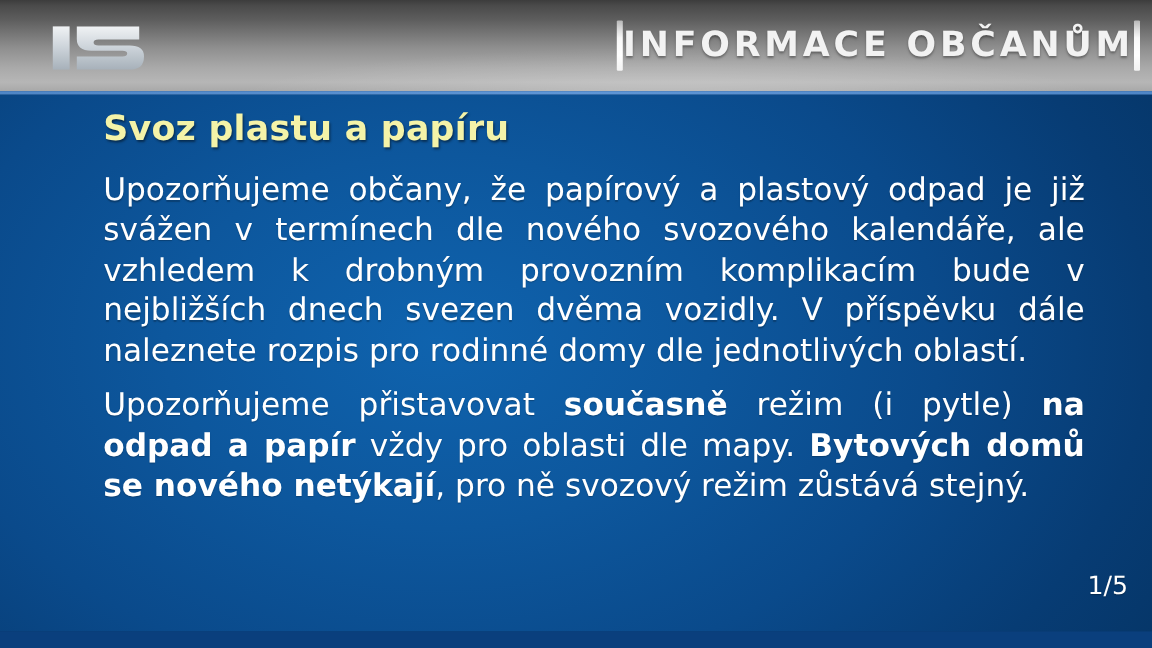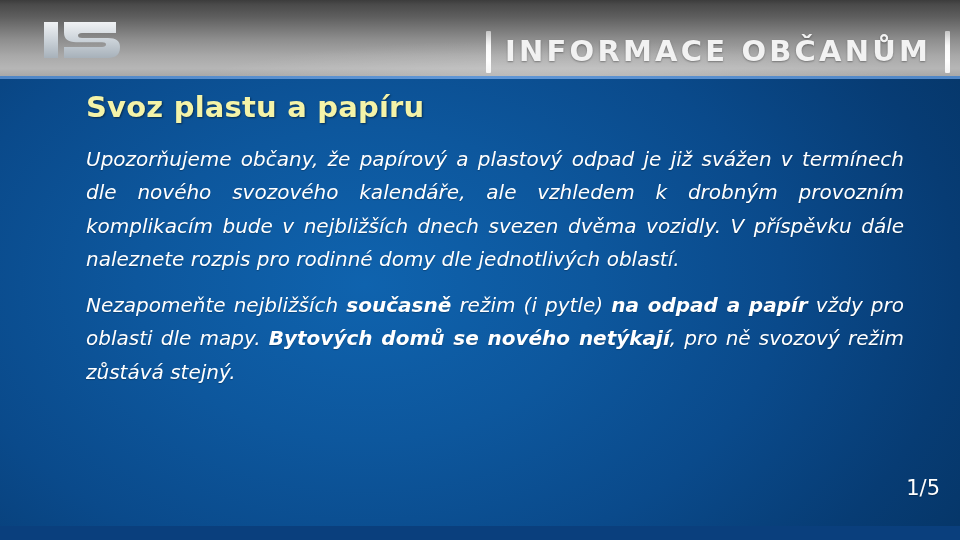--- a/index.html
+++ b/index.html
@@ -54,25 +54,24 @@
     left: 42px;
     top: 20px;
     width: 92px;
     height: 40px;
   }
 
   
   .header-title-group {
     position: absolute;
     right: 10px;
-    top: 28px;
+    top: 14px;
     height: 48px;
     display: flex;
     align-items: center;
-    gap: 14px;
   }
   .vbar {
     width: 5px;
     height: 42px;
     background: linear-gradient(to bottom,
       rgba(255,255,255,0.55) 0%,
       rgba(255,255,255,0.95) 35%,
       rgba(255,255,255,1) 70%,
       rgba(255,255,255,0.85) 100%);
     border-radius: 1px;
@@ -126,26 +125,25 @@
     font-size: 29px;
     font-weight: bold;
     letter-spacing: 0.2px;
     line-height: 1.1;
     margin: 0 0 19px 0;
     text-shadow: 1px 1px 2px rgba(0,0,0,0.45);
   }
 
   .para {
     color: #ffffff;
-    font-size: 20px;
+    font-size: 26px;
     line-height: 33.5px;
     text-align: justify;
     margin: 0 0 12px 0;
     text-shadow: 0 1px 1px rgba(0,0,0,0.25);
-    font-style: italic;
   }
   .para:last-of-type { margin-bottom: 0; }
   .para b { font-weight: bold; }
 
   .page-indicator {
     position: absolute;
     right: 20px;
     bottom: 27px;
     color: #ffffff;
     font-size: 21px;
@@ -184,19 +182,19 @@
       <div class="vbar"></div>
     </div>
   </div>
   <div class="header-underline"></div>
 
   <div class="body">
     <div class="content">
       <h1 class="slide-title">Svoz plastu a papíru</h1>
       <div id="paragraphs">
           <p class="para"><span>Upozorňujeme občany, že papírový a plastový odpad je již svážen v termínech dle nového svozového kalendáře, ale vzhledem k drobným provozním komplikacím bude v nejbližších dnech svezen dvěma vozidly. V příspěvku dále naleznete rozpis pro rodinné domy dle jednotlivých oblastí.</span></p>
-          <p class="para"><span>Nezapomeňte nejbližších </span><b>současně</b><span> režim (i pytle) </span><b>na odpad a papír</b><span> vždy pro oblasti dle mapy. </span><b>Bytových domů se nového netýkají</b><span>, pro ně svozový režim zůstává stejný.</span></p>
+          <p class="para"><span>Upozorňujeme přistavovat </span><b>současně</b><span> režim (i pytle) </span><b>na odpad a papír</b><span> vždy pro oblasti dle mapy. </span><b>Bytových domů se nového netýkají</b><span>, pro ně svozový režim zůstává stejný.</span></p>
         </div>
     </div>
     <div class="page-indicator">1/5</div>
   </div>
 
 </div>
 
 </body></html>

